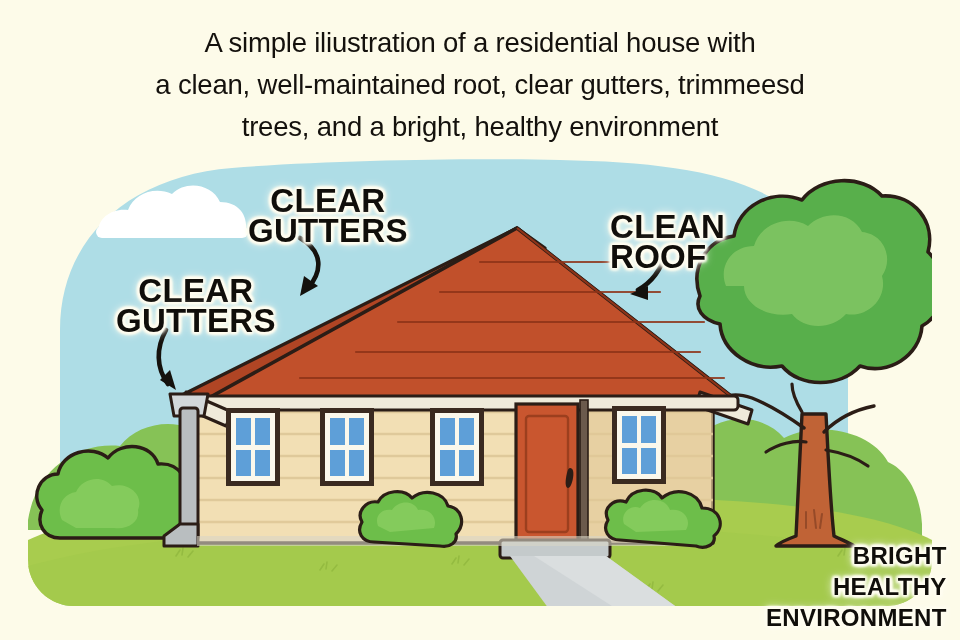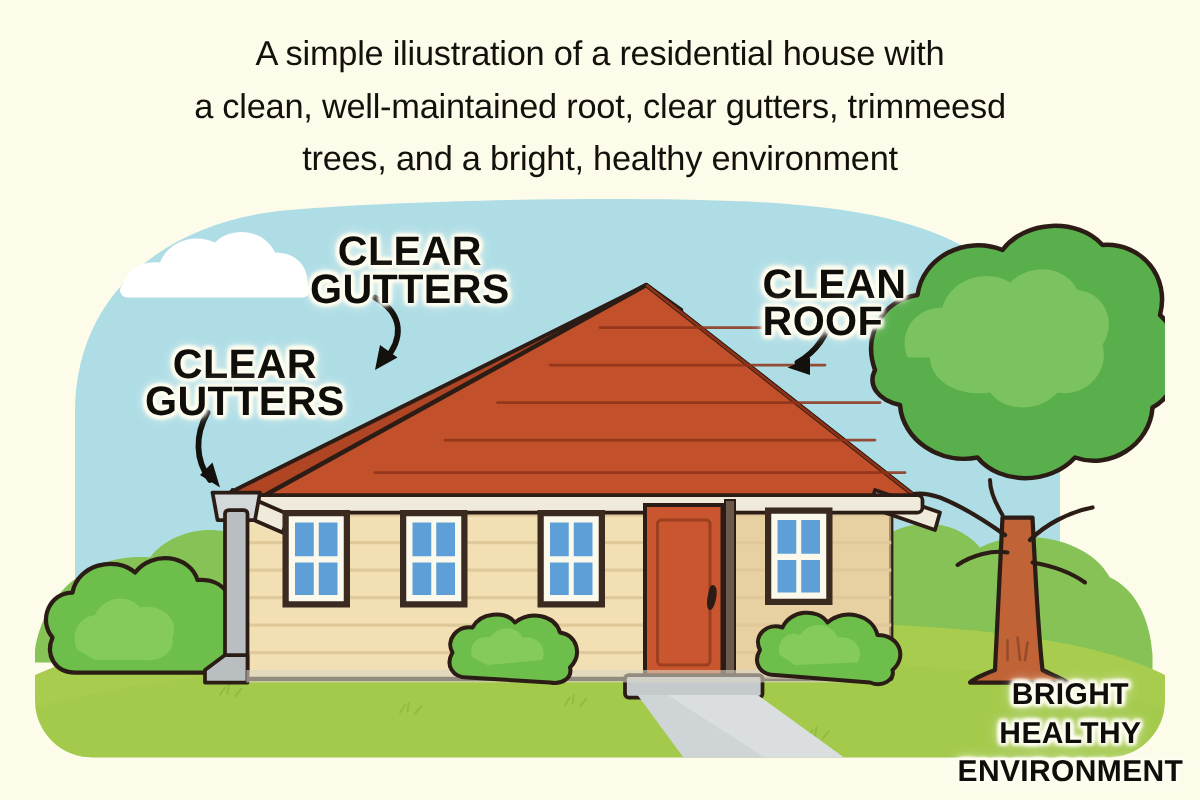--- a/index.html
+++ b/index.html
@@ -54,21 +54,21 @@
     text-shadow:
        2px 0 3px #FFFDF0, -2px 0 3px #FFFDF0,
        0 2px 3px #FFFDF0, 0 -2px 3px #FFFDF0,
        2px 2px 3px #FFFDF0, -2px -2px 3px #FFFDF0,
        2px -2px 3px #FFFDF0, -2px 2px 3px #FFFDF0,
        0 0 8px #FFFDF0, 0 0 12px #FFFDF0;
   }
   #anno-clear-gutters-roof { left: 248px; top: 186px; text-align: center; }
   #anno-clear-gutters-left { left: 116px; top: 276px; text-align: center; }
   #anno-clean-roof        { left: 610px; top: 180px; text-align: left; margin-top: 32px; }
-  #anno-bright-healthy    { left: 766px; top: 540px; text-align: center; font-size: 24px; line-height: 31px; }
+  #anno-bright-healthy    { left: 766px; top: 540px; text-align: right; font-size: 24px; line-height: 31px; }
 </style>
 </head>
 <body>
 
 <div id="stage">
 
   <div id="caption">A simple iliustration of a residential house with
 a clean, well-maintained root, clear gutters, trimmeesd
 trees, and a bright, healthy environment</div>
 

